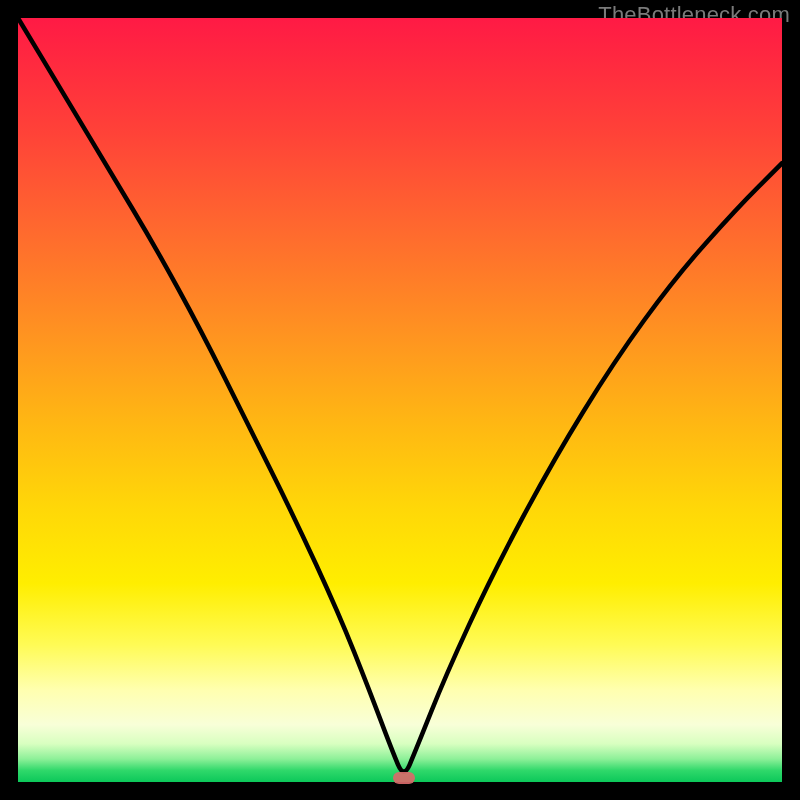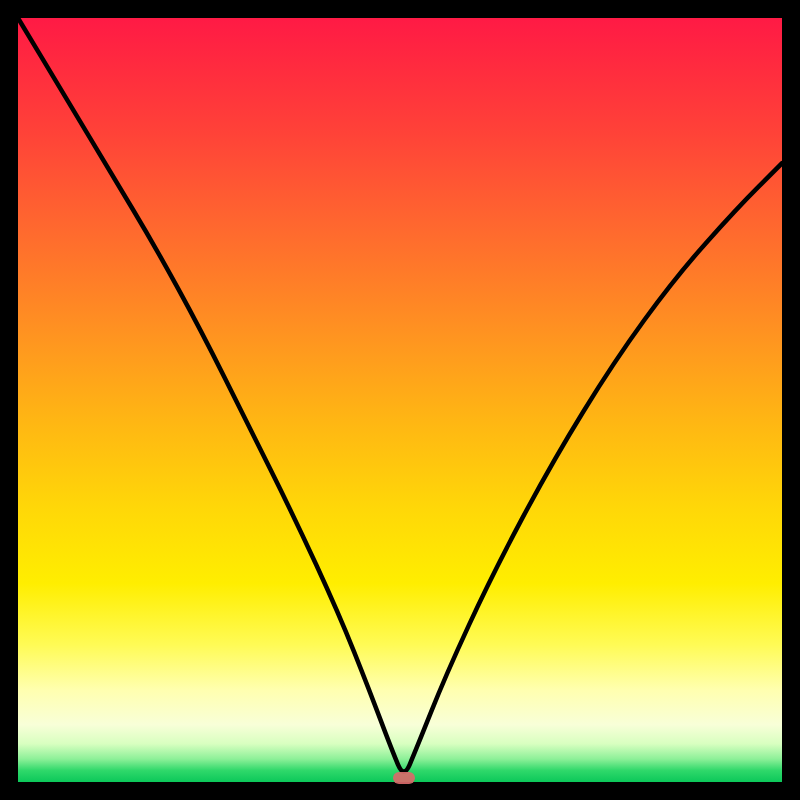--- a/index.html
+++ b/index.html
@@ -66,20 +66,21 @@
     font-size: 22px;
     font-weight: 500;
     letter-spacing: 0.2px;
     user-select: none;
   }
 </style>
 </head>
 <body>
 
 <div class="frame">
+  <div class="watermark">TheBottleneck.com</div>
 
   <div class="plot">
     <svg class="curve" viewBox="0 0 764 764" preserveAspectRatio="none">
       <path id="curve-path" d="M 0.0 0.0 Q 0.0 0.0 22.9 38.2 Q 45.8 76.4 68.8 114.6 Q 91.7 152.8 114.6 191.0 Q 137.5 229.2 160.4 271.2 Q 183.4 313.2 206.3 359.1 Q 229.2 404.9 252.1 450.8 Q 275.0 496.6 298.0 546.3 Q 320.9 595.9 336.2 634.1 Q 351.4 672.3 362.9 702.9 Q 374.4 733.4 380.1 746.8 Q 385.8 760.2 391.6 746.8 Q 397.3 733.4 412.6 695.2 Q 427.8 657.0 450.8 607.4 Q 473.7 557.7 504.2 500.4 Q 534.8 443.1 565.4 393.5 Q 595.9 343.8 626.5 301.8 Q 657.0 259.8 687.6 225.4 Q 718.2 191.0 741.1 168.1 T 764.0 145.2" fill="none" stroke="#000" stroke-width="4.5" stroke-linecap="round" stroke-linejoin="round"></path>
     </svg>
     <div id="minmark" class="minmark" style="left: 385.82px; top: 760.18px;"></div>
   </div>
 </div>
 
 </body></html>

